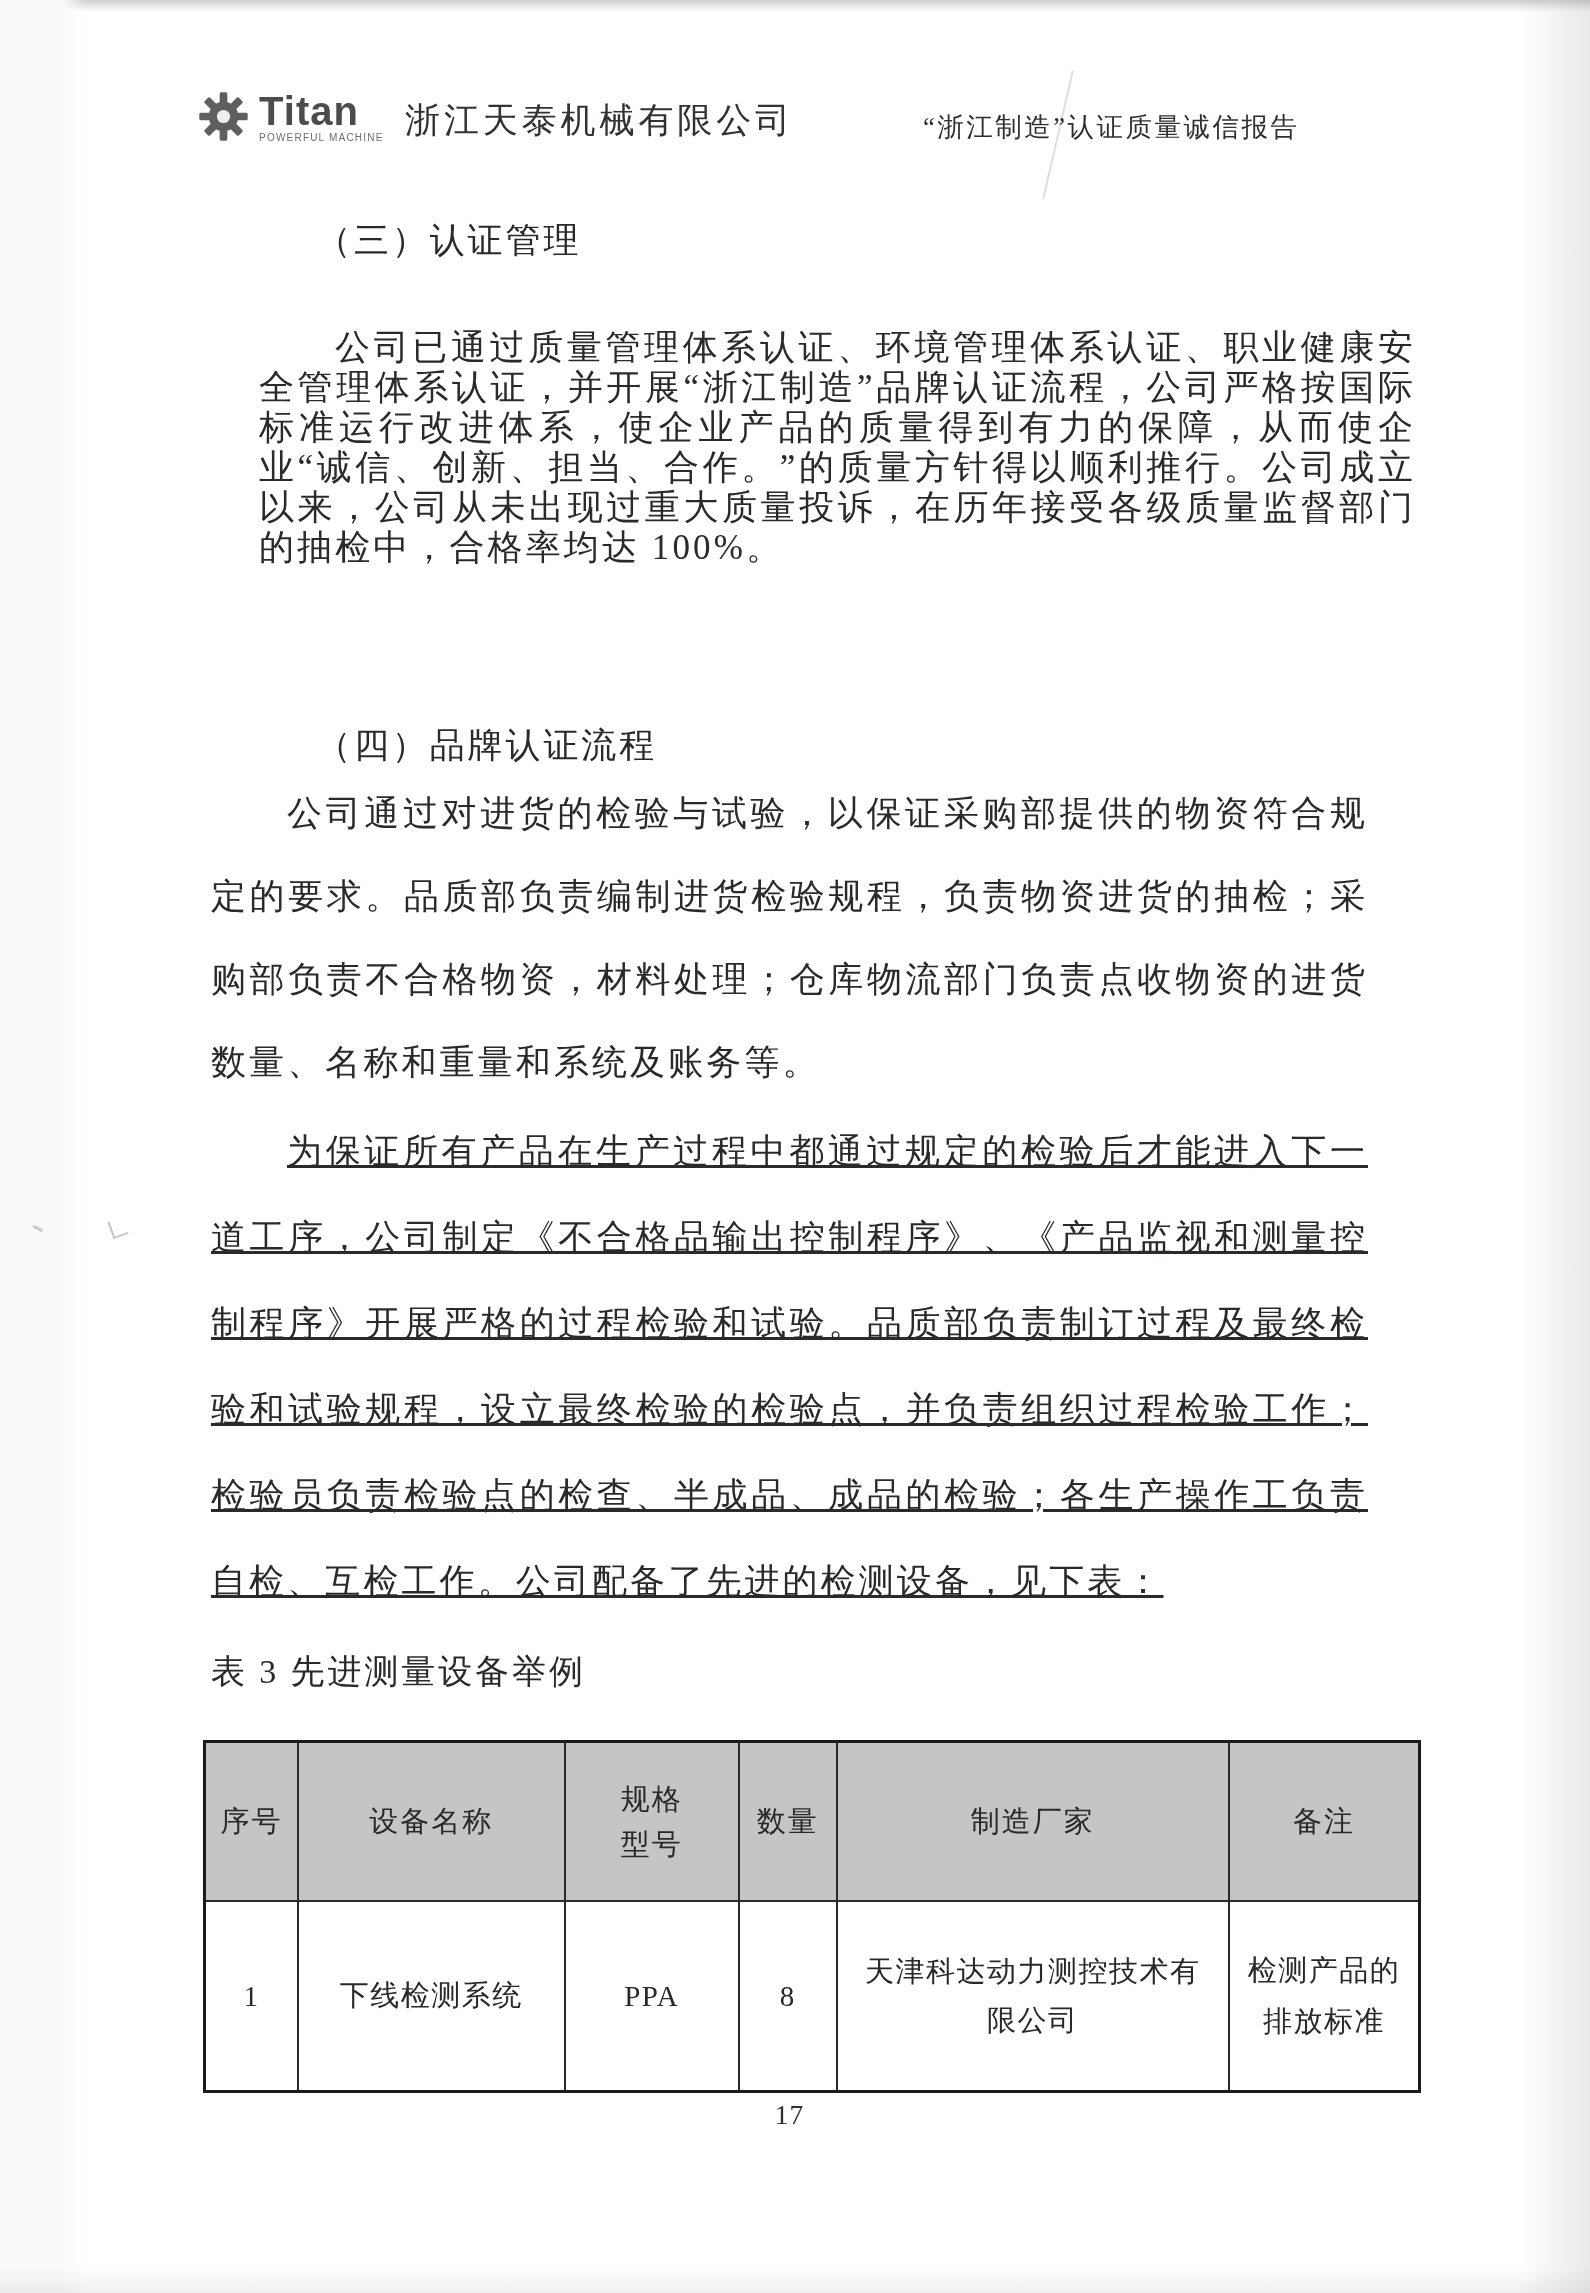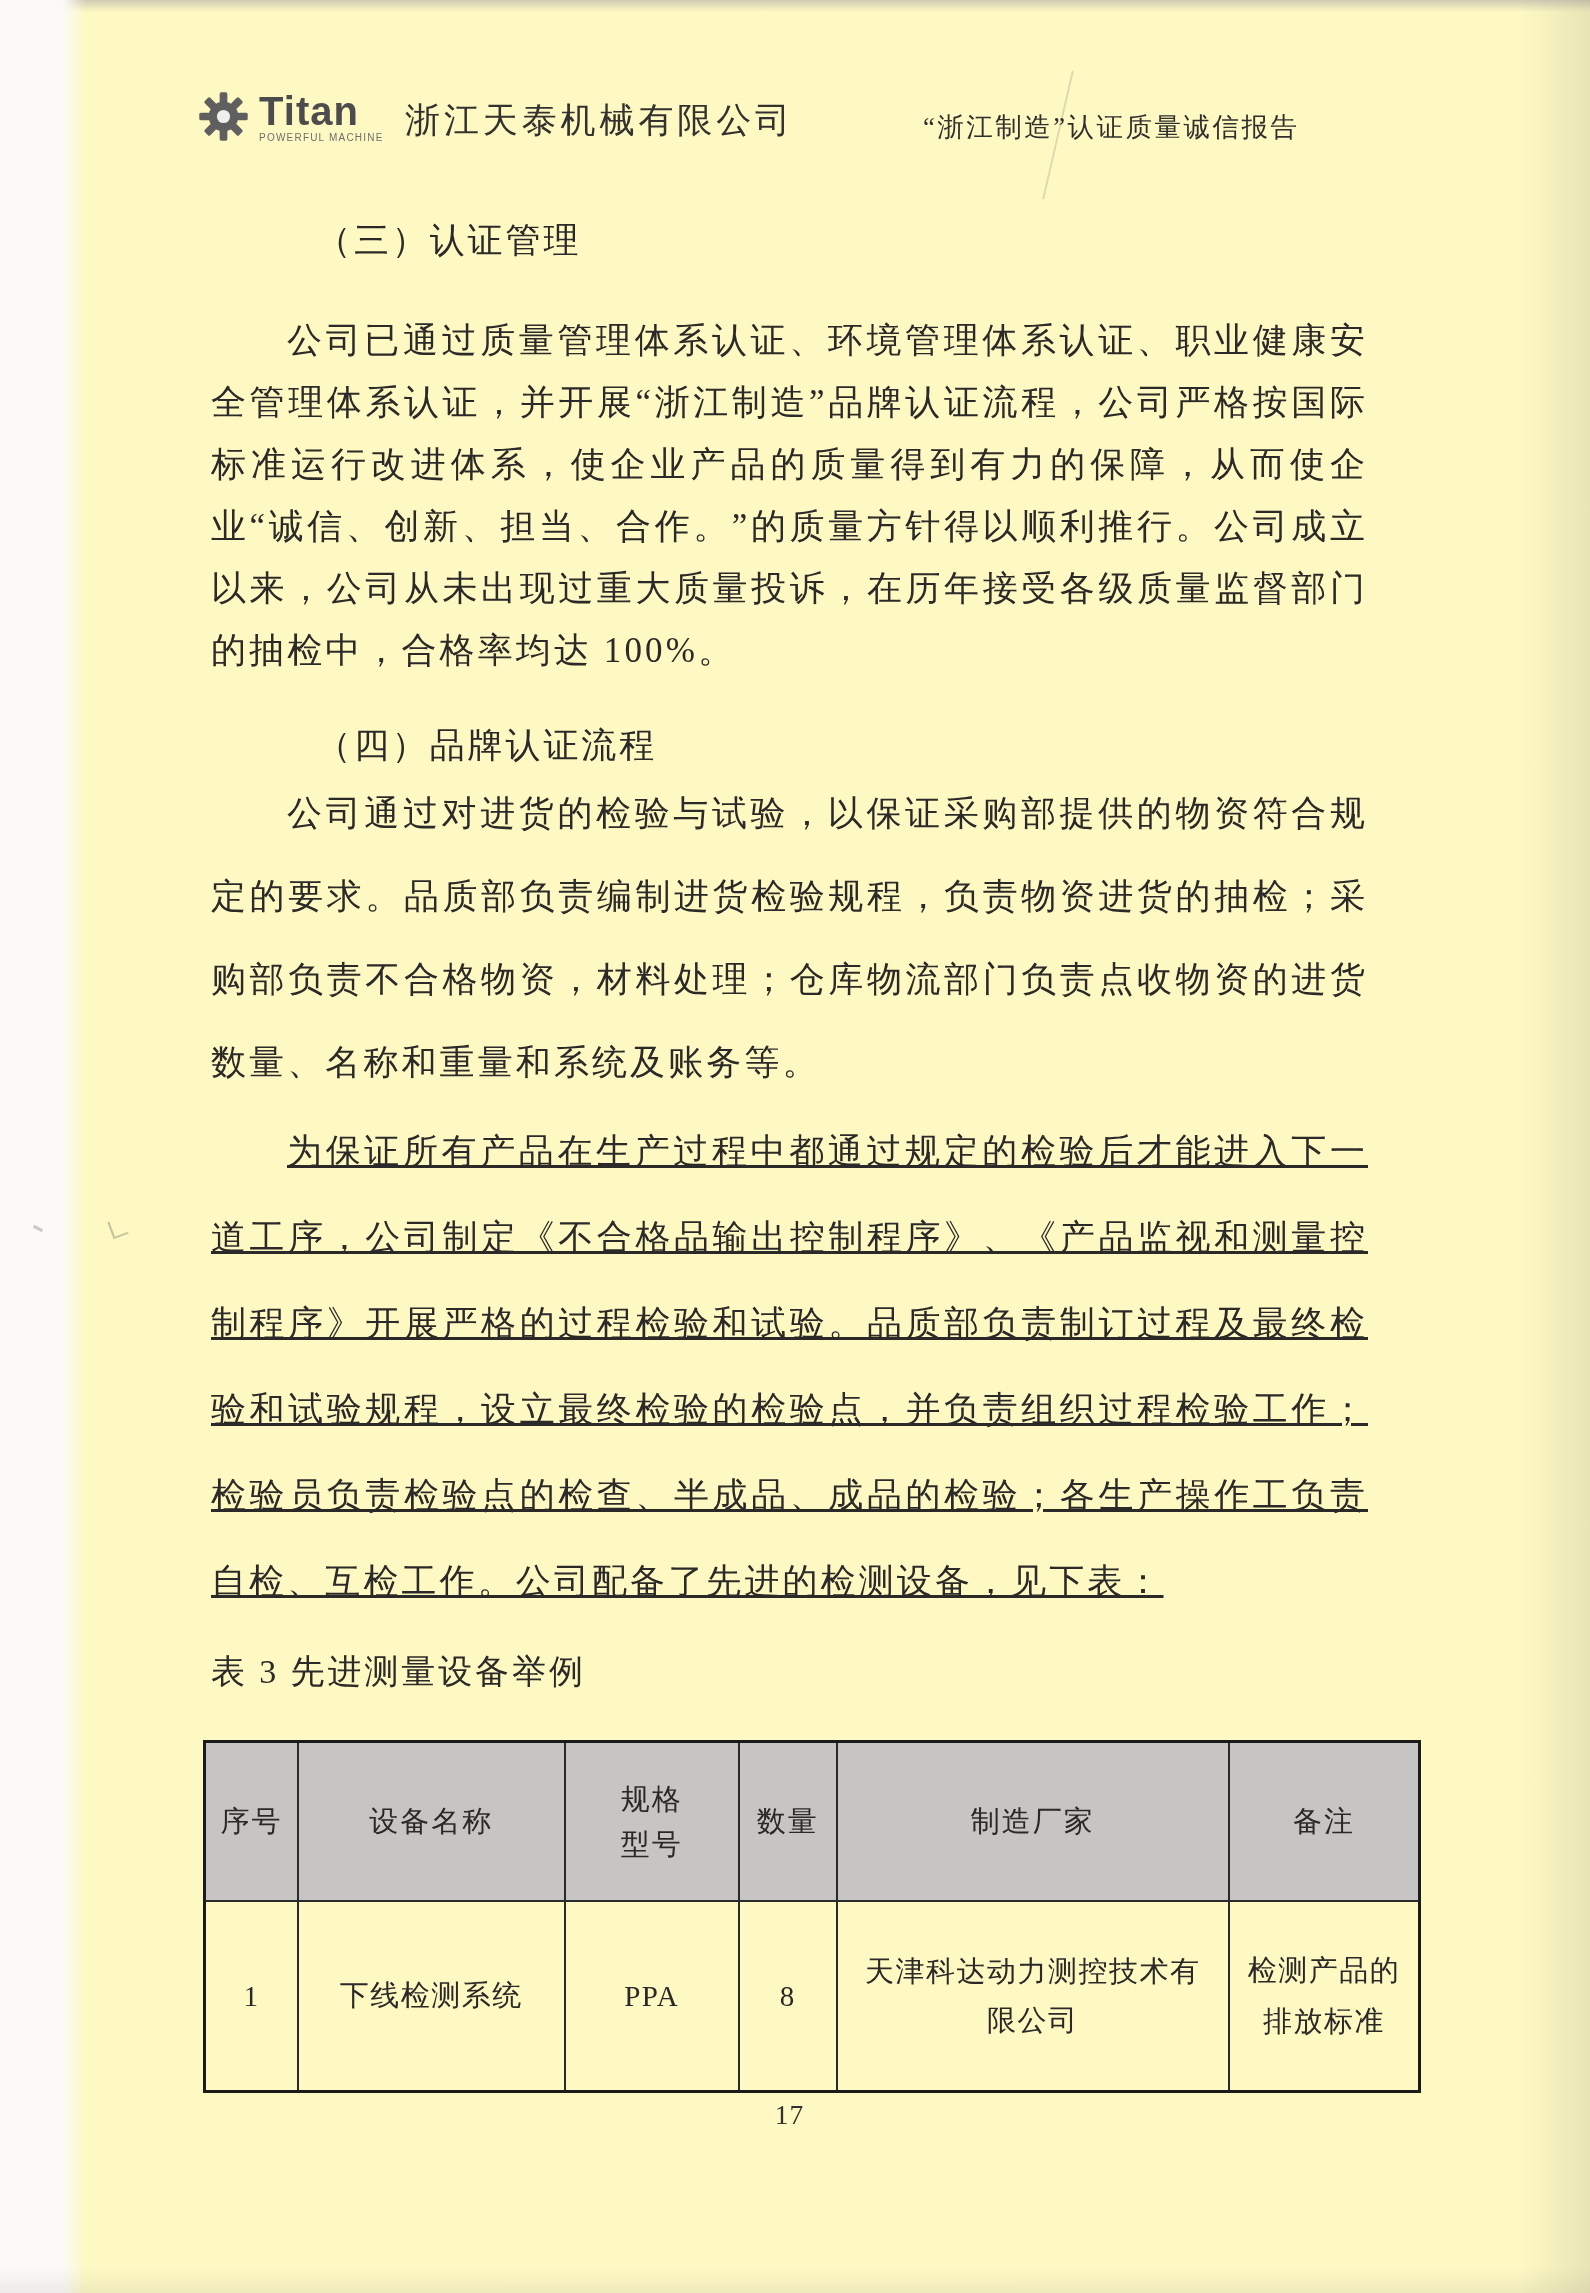--- a/index.html
+++ b/index.html
@@ -1,19 +1,19 @@
 <!DOCTYPE html>
 <html><head>
 <meta charset="utf-8">
 <style>
   html,body{margin:0;padding:0;background:#dcdad8;}
   .paper{
     position:relative;
     width:1591px;height:2294px;
-    background:#fef9c3;
+    background:#ffffff;
     overflow:hidden;
     font-family:"Liberation Serif","DejaVu Serif",serif;
     color:#2c2a28;
   }
   
   .edge-top{position:absolute;left:0;top:0;width:100%;height:11.8px;
     background:linear-gradient(180deg,#a8a7a5,rgba(168,167,165,0));opacity:.55;pointer-events:none;}
   .edge-left{position:absolute;left:0;top:0;width:86px;height:100%;
     background:linear-gradient(90deg,#fbfaf9 72%,rgba(251,250,249,0));pointer-events:none;}
   .edge-right{position:absolute;right:0;top:0;width:71px;height:100%;
@@ -41,21 +41,21 @@
   .company{position:absolute;left:194px;top:3.9px;font-size:35px;letter-spacing:3.9px;color:#34322f;}
   .report-title{position:absolute;left:712px;top:15.7px;font-size:26.5px;letter-spacing:2.5px;color:#312f2d;white-space:nowrap;}
 
   
   .sec{position:absolute;left:93px;margin:12px;font-size:35px;font-weight:normal;
     letter-spacing:2.9px;color:#2c2a28;white-space:nowrap;}
   .h-s3{top:112px;}
   .h-s4{top:617px;}
   .para{position:absolute;left:0;width:1157px;margin:0;font-size:35px;
     letter-spacing:3.1px;text-indent:76px;text-align:justify;color:#2c2a28;}
-  .p-a{top:217px;line-height:62px;}
+  .p-a{top:235px;line-height:40px;margin-left:48px;}
   .p-b{top:679px;line-height:83px;}
   .p-c{top:1016px;line-height:86px;text-decoration:underline;}
 
   
   .caption{position:absolute;top:1556px;left:0;width:1157px;text-align:left;
     font-size:34px;letter-spacing:2.9px;color:#2c2a28;}
   table.equip{position:absolute;left:-7.8px;top:1647px;width:1215px;
     border-collapse:collapse;table-layout:fixed;
     border:3.9px solid #1b1b1b;}
   table.equip th,table.equip td{border:2px solid #2a2a2a;white-space:pre-line;

